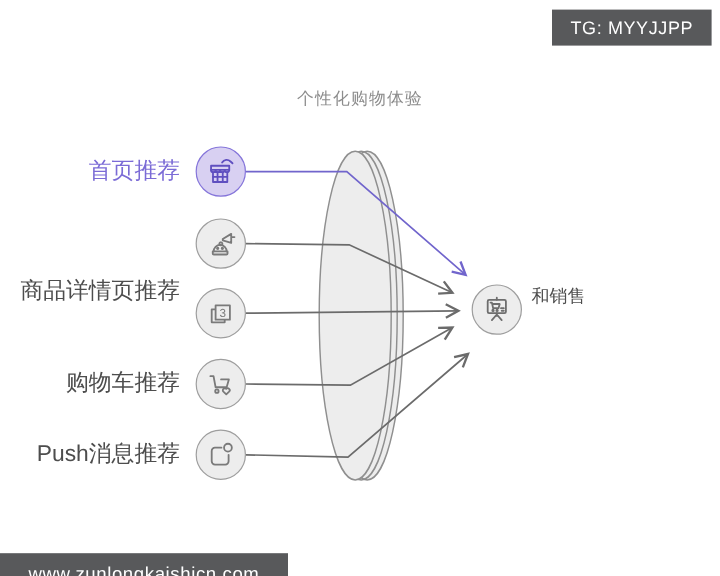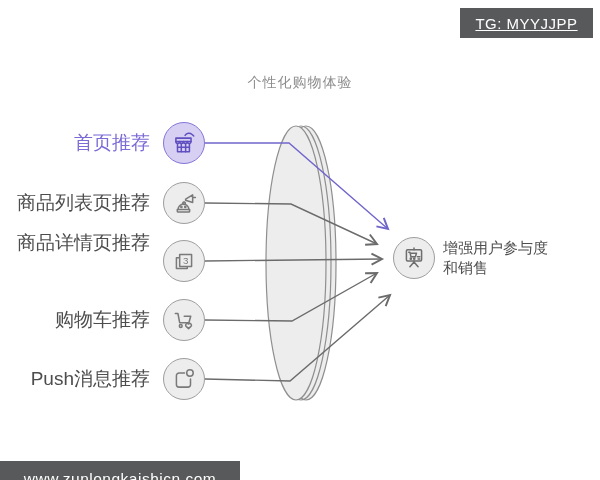--- a/index.html
+++ b/index.html
@@ -5,21 +5,21 @@
   html,body{margin:0;padding:0;background:#fff;}
   #stage{
     position:relative;width:600px;height:480px;overflow:hidden;
     background:#ffffff;font-family:"Liberation Sans","DejaVu Sans",sans-serif;
   }
   .abs{position:absolute;}
   .badge{
     background:#58595b;color:#ffffff;display:flex;align-items:center;justify-content:center;
     font-size:15px;letter-spacing:.5px;
   }
-  #tg-badge{left:460px;top:8px;width:133px;height:30px;text-decoration:underline;}
+  #tg-badge{left:460px;top:8px;width:133px;height:30px;}
   #site-badge{left:0;top:437px;width:240px;height:36px;font-size:15.5px;margin-top:24px;}
   #diagram-title{
     left:150px;top:74px;width:300px;text-align:center;
     color:#8c8c8c;font-size:14px;letter-spacing:1px;font-family:Liberation Mono, monospace;
   }
   .row-label{
     height:20px;line-height:20px;font-size:19px;color:#4d4d4d;text-align:right;
     white-space:nowrap;right:450px;
   }
   .row-label.accent{color:#7b6bd6;}
@@ -63,21 +63,20 @@
       <path d="M205,320 L292,321 L377,273" stroke="#6b6b6b" marker-end="url(#arrGray)"></path>
       <path d="M205,379 L290,381 L390,295" stroke="#6b6b6b" marker-end="url(#arrGray)"></path>
     </g>
   </svg>
 
   <div id="tg-badge" class="abs badge">TG: MYYJJPP</div>
 
   <div id="diagram-title" class="abs">个性化购物体验</div>
 
   <div class="abs row-label accent" style="top:133px">首页推荐</div>
-  <div class="abs row-label" style="top:193px">商品列表页推荐</div>
   <div class="abs row-label" style="top:233px">商品详情页推荐</div>
   <div class="abs row-label" style="top:310px">购物车推荐</div>
   <div class="abs row-label" style="top:369px">Push消息推荐</div>
 
   <div class="abs node-circle accent" style="left:163px;top:122px">
     <span>
       <svg width="26" height="26" viewBox="0 0 24 24" fill="none" stroke="#5f4fc0" stroke-width="1.4" stroke-linecap="round" stroke-linejoin="round">
         <path d="M13,5 C14.5,2.6 17.5,2.4 19.5,4.2 L21,5.6"></path>
         <path d="M4.5,7.5 h14 v3.2 h-14 z"></path>
         <path d="M4.5,10.7 a1.75,1.75 0 0 0 3.5,0 a1.75,1.75 0 0 0 3.5,0 a1.75,1.75 0 0 0 3.5,0 a1.75,1.75 0 0 0 3.5,0"></path>
@@ -138,19 +137,18 @@
         <path d="M7.5,7 h1 l0.9,4 h3.8 l0.9,-3 h-4.5"></path>
         <circle cx="9.3" cy="12.6" r="0.5" fill="#6e6e6e"></circle>
         <circle cx="12.2" cy="12.6" r="0.5" fill="#6e6e6e"></circle>
         <path d="M15,11 h2 M15.5,12.8 h1.5"></path>
         <path d="M12,14.5 v2 M12,15.5 l-3.5,4 M12,15.5 l3.5,4"></path>
       </svg>
     </span>
   </div>
 
   <div id="result-label" class="abs">
-    <div>增强用户参与度</div>
     <div>和销售</div>
   </div>
 
   <div id="site-badge" class="abs badge">www.zunlongkaishicn.com</div>
 
 </div>
 
 </body></html>

